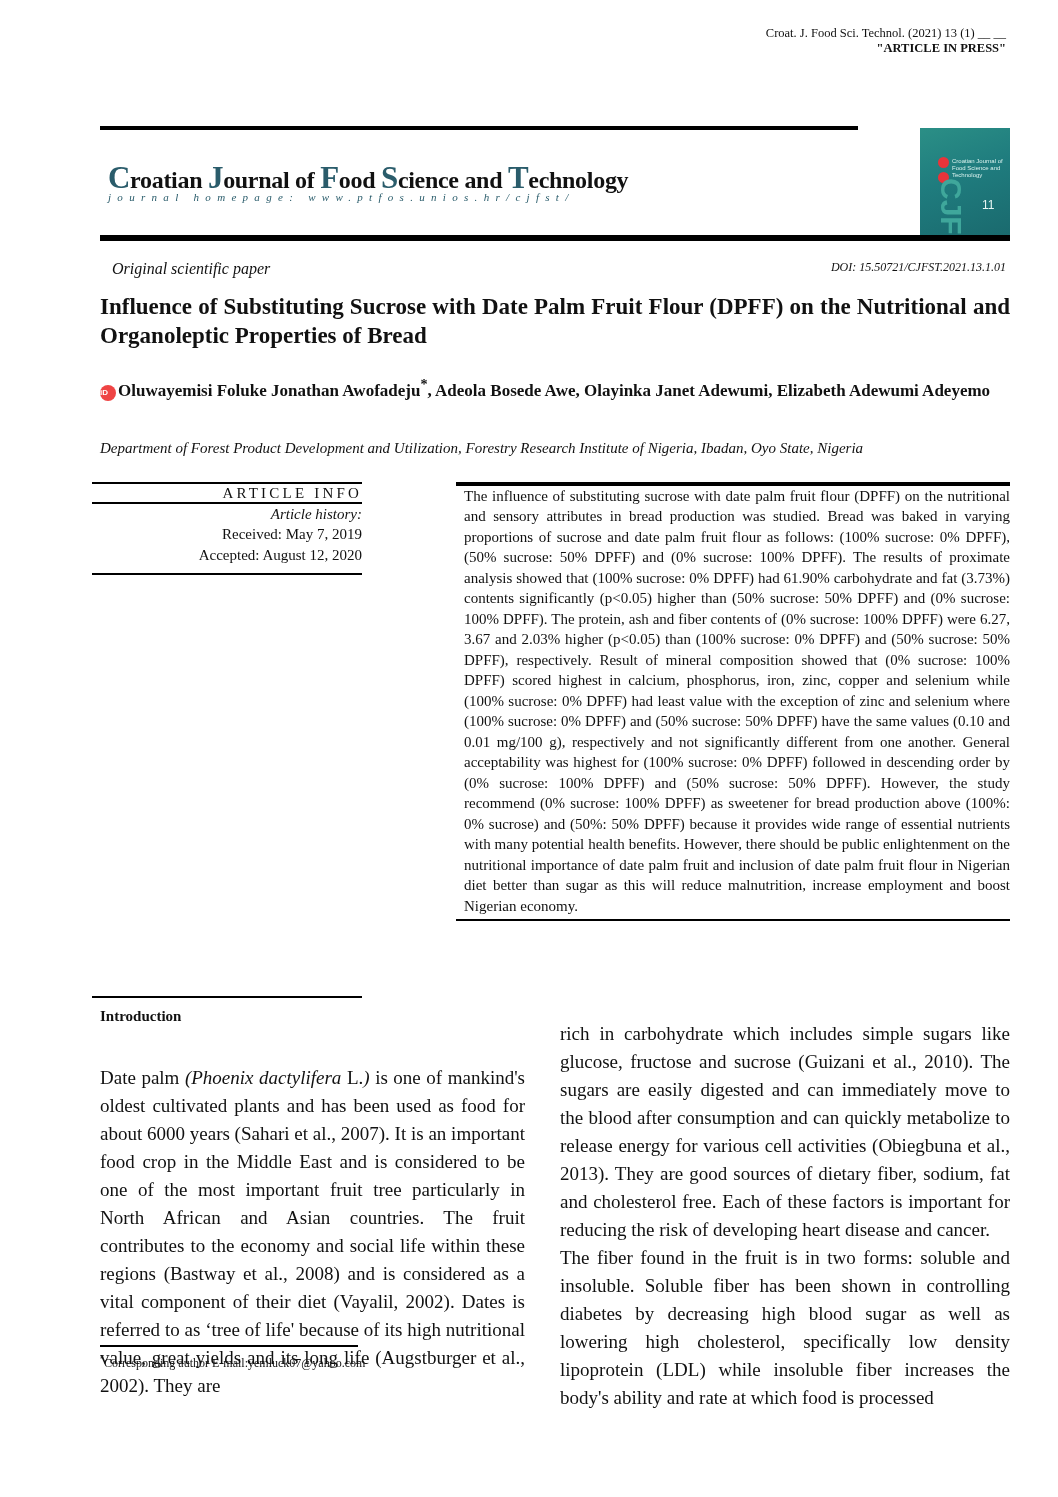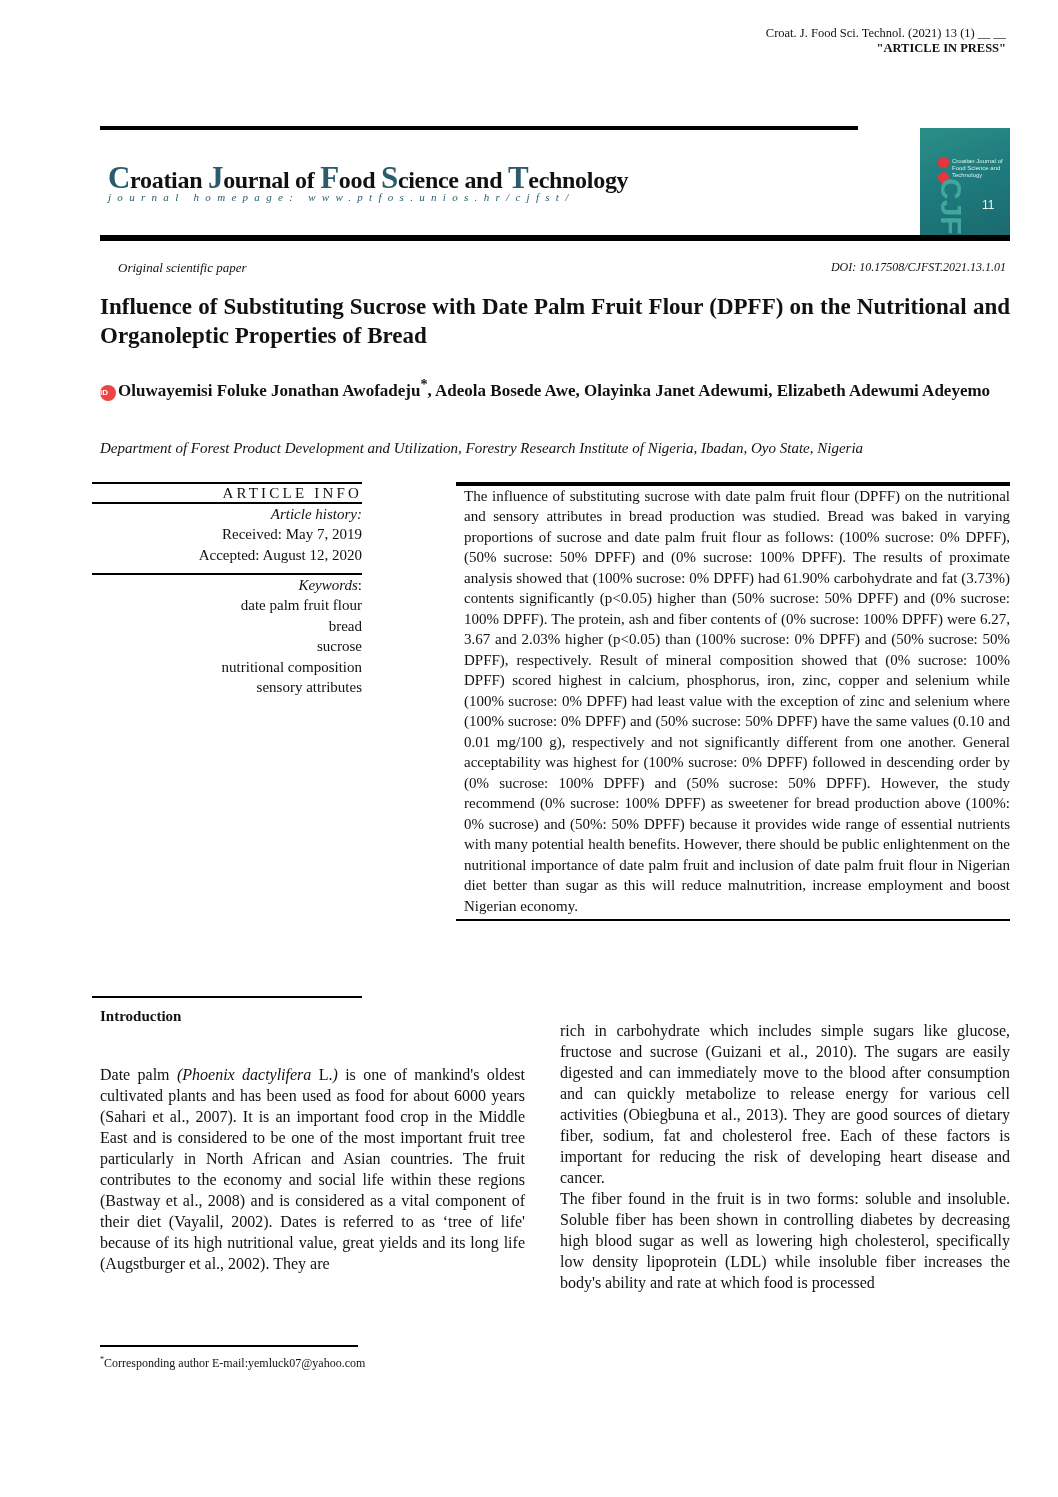--- a/index.html
+++ b/index.html
@@ -18,40 +18,40 @@
   .cover { left: 920px; top: 128px; width: 90px; height: 107px;
            background: linear-gradient(160deg, #2b8f86 0%, #1f7c7e 45%, #1a6a6e 100%); overflow: hidden; }
   .cover .dot { position: absolute; left: 18px; width: 11px; height: 11px; border-radius: 50%; background: #e8343a; }
   .cover .dot.d1 { top: 29px; } .cover .dot.d2 { top: 44px; }
   .cover .ctext { position: absolute; left: 32px; top: 30px; width: 52px; font-family: "Liberation Sans", sans-serif; font-size: 6px; line-height: 7px; color: #d9f2ee; }
   .cover .big { position: absolute; left: 16px; top: 50px; font-family: "Liberation Sans", sans-serif; font-weight: bold; font-size: 30px; color: #3fa79b; transform: rotate(90deg); transform-origin: left top; left: 48px; }
   .cover .vol { position: absolute; left: 62px; top: 70px; font-family: "Liberation Sans", sans-serif; font-size: 12px; color: #e9f7f4; }
 
   .rule-main { left: 100px; top: 235px; width: 910px; height: 6px; background: #000; }
 
-  .paper-type { left: 118px; top: 260px; font-style: italic; font-size: 13px; }
+  .paper-type { left: 112px; top: 260px; font-style: italic; font-size: 16px; }
   .doi { right: 52px; top: 260px; font-style: italic; font-size: 12px; }
 
   .title { left: 100px; top: 292px; width: 910px; font-weight: bold; font-size: 23px; line-height: 29px; text-align: justify; text-align-last: left; }
   .authors { left: 100px; top: 372px; width: 910px; font-weight: bold; font-size: 17px; line-height: 25px; text-align: justify; text-align-last: left; }
   .orcid { display: inline-block; width: 16px; height: 16px; border-radius: 50%; background: #ef4444; color: #fff; font-family: "Liberation Sans", sans-serif; font-size: 8px; line-height: 16px; text-align: center; vertical-align: 1px; margin-right: 2px; }
   .affiliation { left: 100px; top: 440px; width: 910px; font-style: italic; font-size: 15px; white-space: nowrap; }
 
   .info-col { left: 92px; top: 482px; width: 270px; text-align: right; }
   .abs-col { left: 456px; top: 482px; width: 554px; }
   .sec-rule-top { height: 2px; background: #000; }
   .sec-head { font-size: 15px; letter-spacing: 3.2px; line-height: 18px; padding-left: 8px; }
   .sec-rule { height: 1.5px; background: #000; }
   .info-block { padding-left: 8px; font-size: 15px; line-height: 20.5px; }
   .info-block .label { font-style: italic; }
   .abs-text { padding-left: 8px; font-size: 15px; line-height: 20.5px; text-align: justify; }
   .abs-bottom { height: 2px; background: #000; margin-top: 3px; }
   .info-bottom { left: 92px; top: 996px; width: 270px; height: 1.5px; background: #000; }
 
-  .body-col { font-size: 16px; line-height: 21px; text-align: justify; }
+  .body-col { font-size: 19px; line-height: 28px; text-align: justify; }
   .col-left { left: 100px; top: 1064px; width: 425px; }
   .col-right { left: 560px; top: 1020px; width: 450px; }
   .intro-head { left: 100px; top: 1008px; font-weight: bold; font-size: 15px; text-align: right; }
 
   .footnote-rule { left: 100px; top: 1345px; width: 258px; height: 1.5px; background: #000; }
   .footnote { left: 100px; top: 1355px; font-size: 12px; }
   .footnote sup { font-size: 8px; }
 </style>
 </head>
 <body>
@@ -72,48 +72,40 @@
   <span class="dot d1"></span>
   <span class="dot d2"></span>
   <div class="ctext">Croatian Journal of Food Science and Technology</div>
   <div class="big">CJFST</div>
   <div class="vol">11</div>
 </div>
 
 <div class="abs rule-main"></div>
 
 <div class="abs paper-type">Original scientific paper</div>
-<div class="abs doi">DOI: 10.17508/CJFST.2021.13.1.01</div>
+<div class="abs doi">DOI: 15.50721/CJFST.2021.13.1.01</div>
 
 <h1 class="abs title" style="margin:0">Influence of Substituting Sucrose with Date Palm Fruit Flour (DPFF) on the Nutritional and Organoleptic Properties of Bread</h1>
 
 <div class="abs authors">
   <span class="orcid">iD</span><span>Oluwayemisi Foluke Jonathan Awofadeju</span><sup>*</sup><span>, Adeola Bosede Awe, Olayinka Janet Adewumi, Elizabeth Adewumi Adeyemo</span>
 </div>
 
 <div class="abs affiliation">Department of Forest Product Development and Utilization, Forestry Research Institute of Nigeria, Ibadan, Oyo State, Nigeria</div>
 
 <div class="abs info-col">
   <div class="sec-rule-top"></div>
   <div class="sec-head">ARTICLE INFO</div>
   <div class="sec-rule"></div>
   <div class="info-block">
     <div class="label">Article history:</div>
     <div>Received: May 7, 2019</div>
     <div>Accepted: August 12, 2020</div>
   </div>
   <div class="sec-rule" style="margin-top:8px"></div>
-  <div class="info-block">
-    <div><span class="label">Keywords</span><span>:</span></div>
-    <div>date palm fruit flour</div>
-    <div>bread</div>
-    <div>sucrose</div>
-    <div>nutritional composition</div>
-    <div>sensory attributes</div>
-  </div>
 </div>
 <div class="abs info-bottom"></div>
 
 <div class="abs abs-col">
   <div class="sec-rule-top"></div>
   <div class="sec-rule"></div>
   <div class="abs-text">The influence of substituting sucrose with date palm fruit flour (DPFF) on the nutritional and sensory attributes in bread production was studied. Bread was baked in varying proportions of sucrose and date palm fruit flour as follows: (100% sucrose: 0% DPFF), (50% sucrose: 50% DPFF) and (0% sucrose: 100% DPFF). The results of proximate analysis showed that (100% sucrose: 0% DPFF) had 61.90% carbohydrate and fat (3.73%) contents significantly (p&lt;0.05) higher than (50% sucrose: 50% DPFF) and (0% sucrose: 100% DPFF). The protein, ash and fiber contents of (0% sucrose: 100% DPFF) were 6.27, 3.67 and 2.03% higher (p&lt;0.05) than (100% sucrose: 0% DPFF) and (50% sucrose: 50% DPFF),  respectively. Result of mineral composition showed that (0% sucrose: 100% DPFF) scored highest in calcium, phosphorus, iron, zinc, copper and selenium while (100% sucrose: 0% DPFF) had least value with the exception of zinc and selenium where (100% sucrose: 0% DPFF) and (50% sucrose: 50% DPFF) have the same values (0.10 and 0.01 mg/100 g), respectively and not significantly different from one another. General acceptability was highest for (100% sucrose: 0% DPFF) followed in descending order by (0% sucrose: 100% DPFF) and (50% sucrose: 50% DPFF). However, the study recommend (0% sucrose: 100% DPFF) as sweetener for bread production above (100%: 0% sucrose) and (50%: 50% DPFF) because it provides wide range of essential nutrients with many potential health benefits. However, there should be public enlightenment on the nutritional importance of date palm fruit and inclusion of date palm fruit flour in Nigerian diet better than sugar as this will reduce malnutrition, increase employment and boost Nigerian economy.</div>
   <div class="abs-bottom"></div>
 </div>
 

